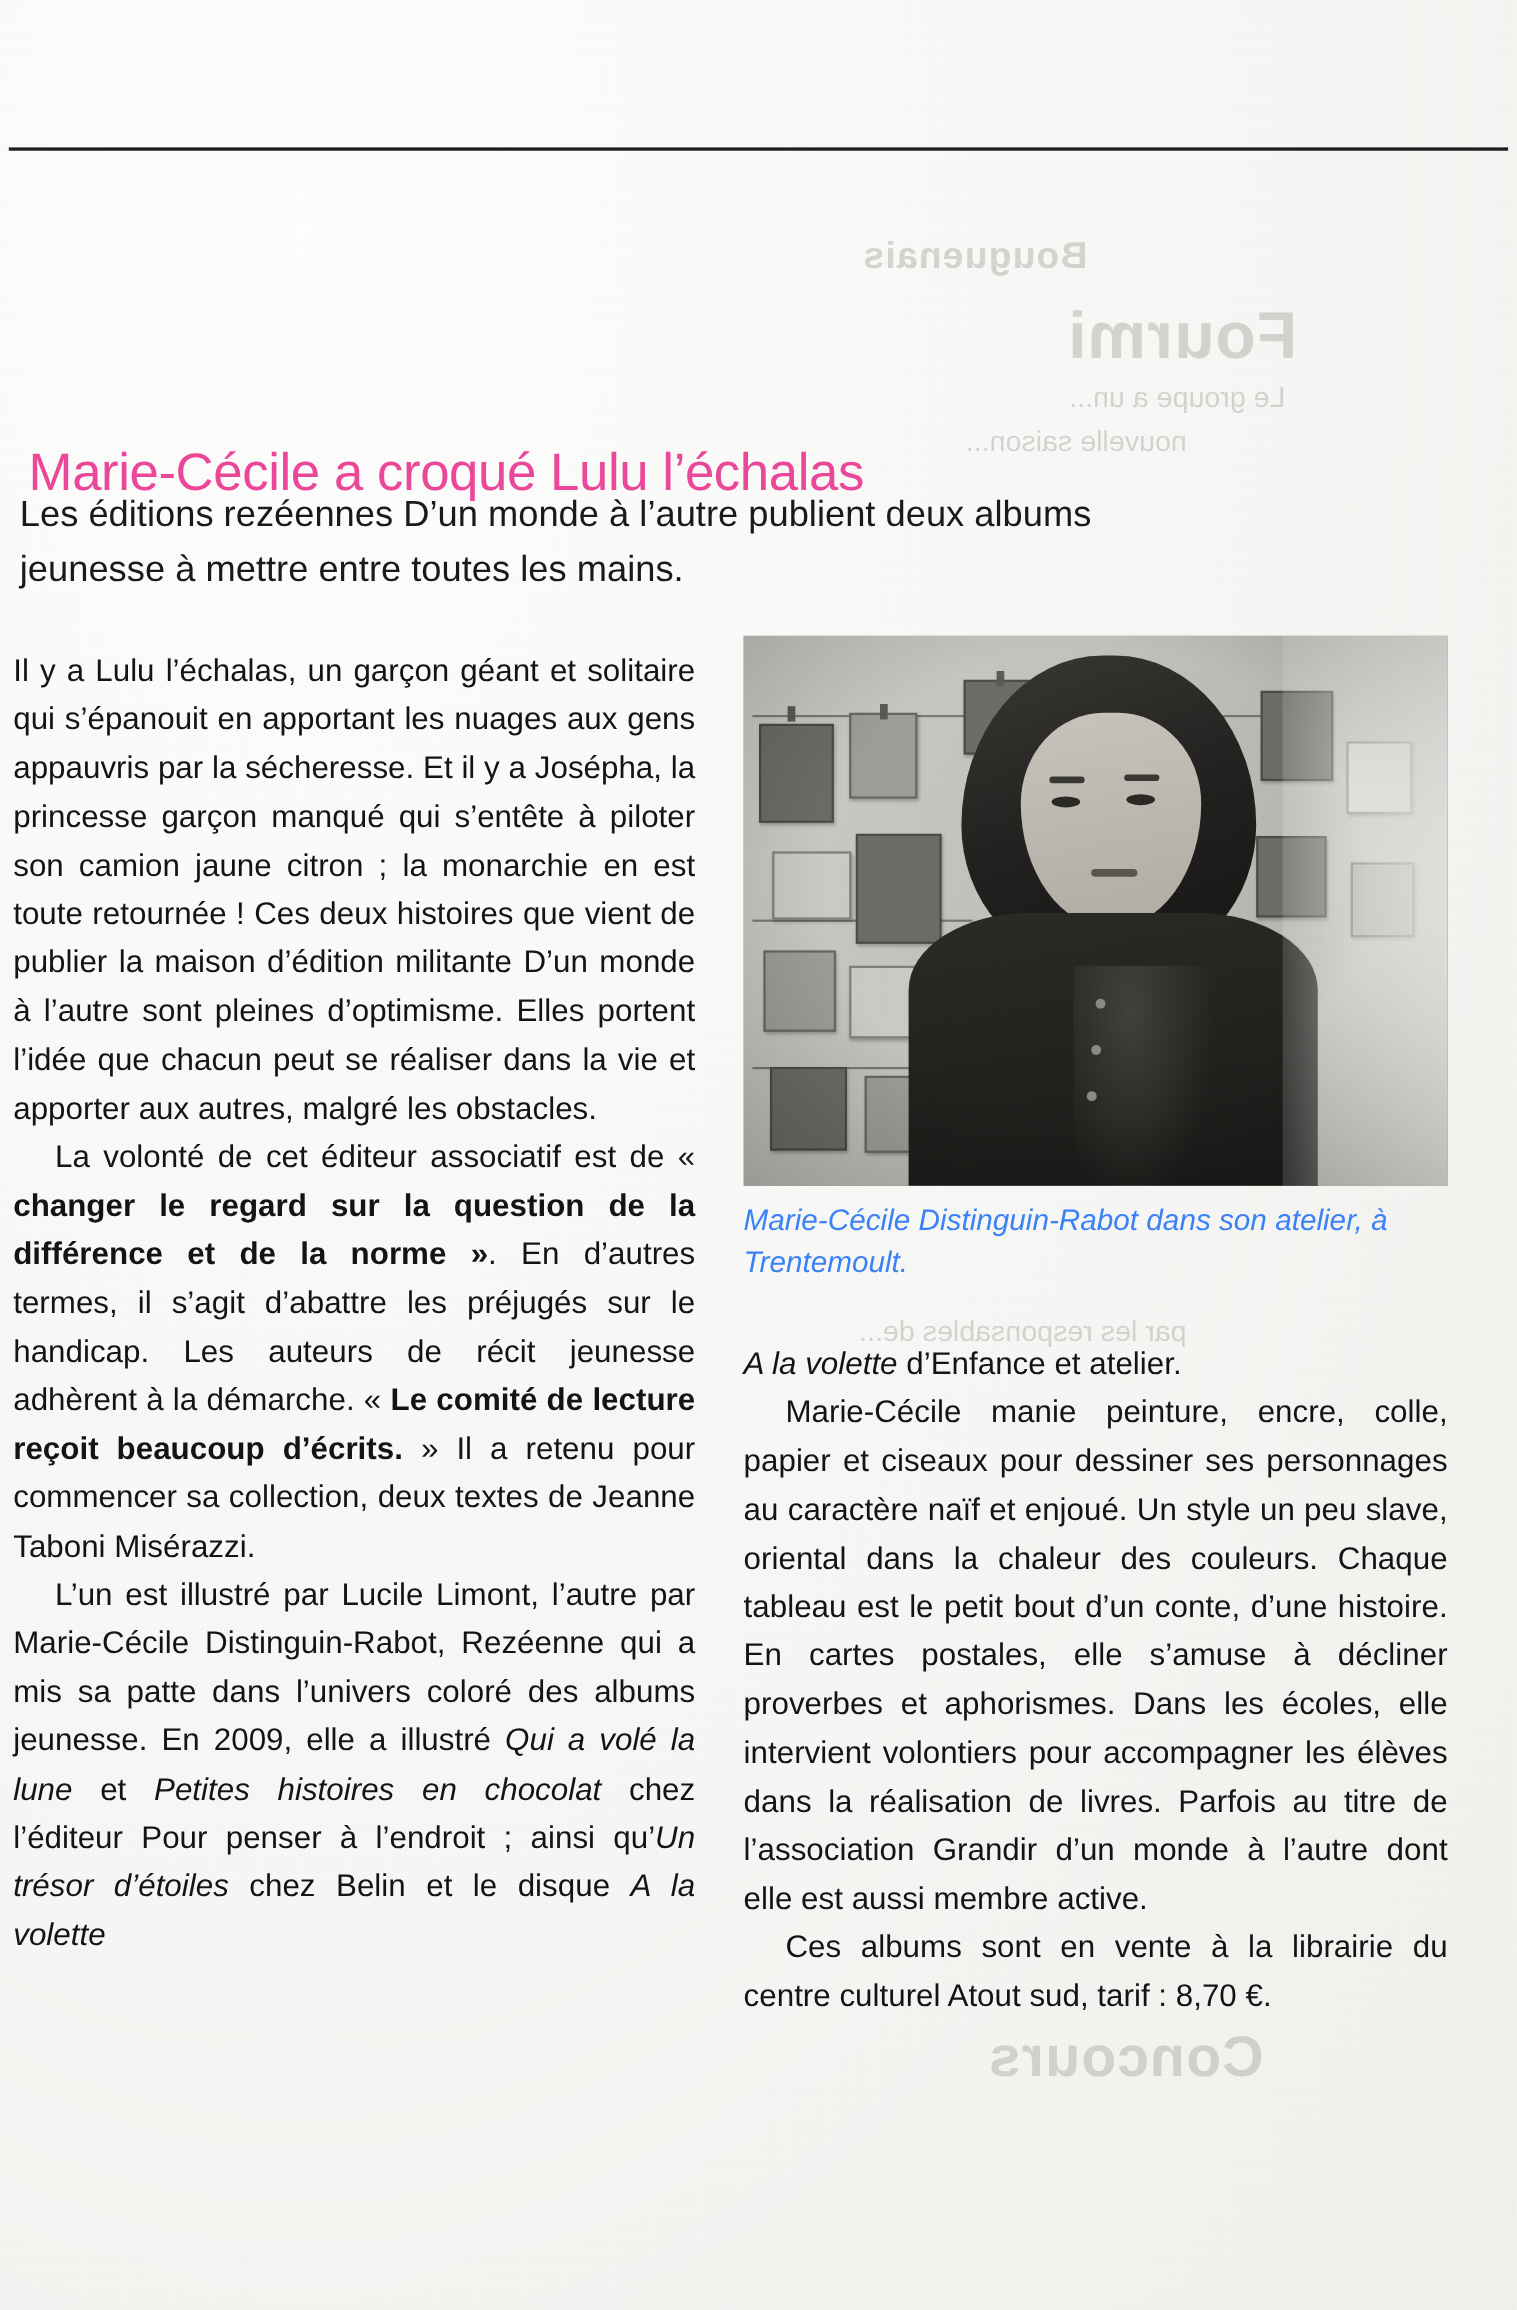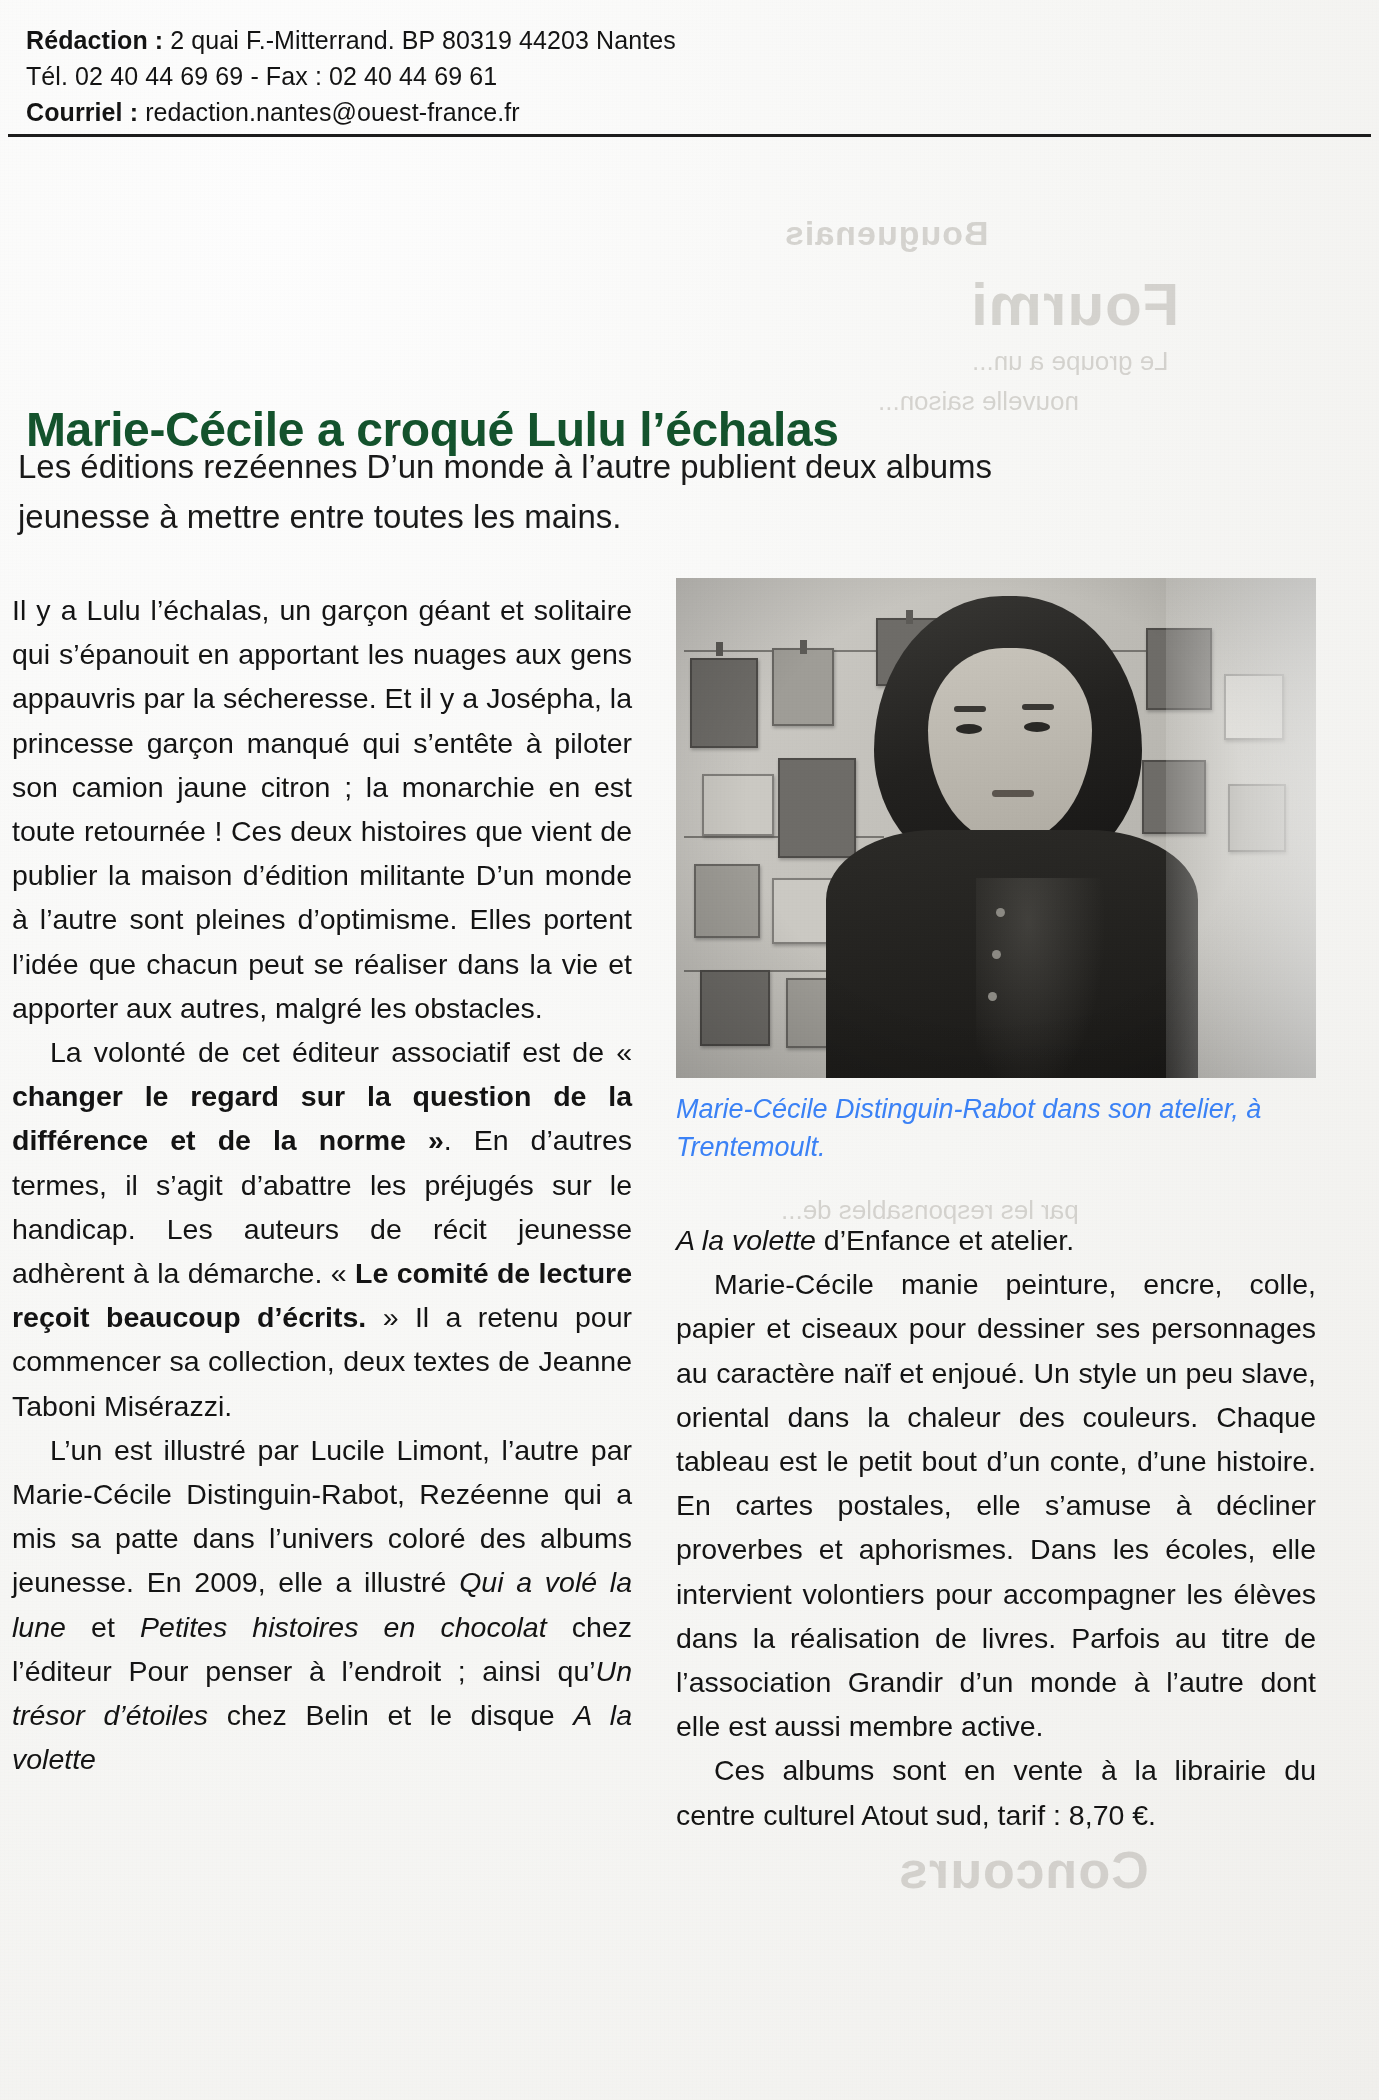--- a/index.html
+++ b/index.html
@@ -93,23 +93,23 @@
   #ghost-5 { top: 1195px; right: 300px; font-size: 26px; font-weight: normal; }
   #ghost-6 { top: 1840px; right: 230px; font-size: 52px; letter-spacing: 1px; }
 
   
   .headline {
     position: absolute;
     left: 26px;
     top: 370px;
     width: 1290px;
     font-size: 48px;
-    font-weight: bold;
+    font-weight: normal;
     letter-spacing: -.4px;
-    color: #14532d;
+    color: #ec4899;
   }
   .standfirst {
     position: absolute;
     left: 18px;
     top: 442px;
     width: 1060px;
     font-size: 33px;
     line-height: 50px;
     color: #1a1a1a;
   }
@@ -236,29 +236,20 @@
 <div class="page">
 
   <div class="ghost" id="ghost-1">Bouguenais</div>
   <div class="ghost" id="ghost-2">Fourmi</div>
   <div class="ghost" id="ghost-3">Le groupe a un...</div>
   <div class="ghost" id="ghost-4">nouvelle saison...</div>
   <div class="ghost" id="ghost-5">par les responsables de...</div>
   <div class="ghost" id="ghost-6">Concours</div>
 
   <div class="masthead">
-    <div class="masthead-left">
-      <div>
-        <span class="lbl">Rédaction :</span><span> 2 quai F.-Mitterrand. BP 80319 44203 Nantes</span>
-      </div>
-      <div>Tél. 02 40 44 69 69 - Fax : 02 40 44 69 61</div>
-      <div>
-        <span class="lbl">Courriel :</span><span> redaction.nantes@ouest-france.fr</span>
-      </div>
-    </div>
   </div>
   <div class="rule"></div>
 
   <h1 class="headline">Marie-Cécile a croqué Lulu l’échalas</h1>
   <div class="standfirst">Les éditions rezéennes D’un monde à l’autre publient deux albums jeunesse à mettre entre toutes les mains.</div>
 
   <div class="photo-wrap">
     <div class="photo">
       <div class="ph-wall"></div>
 

